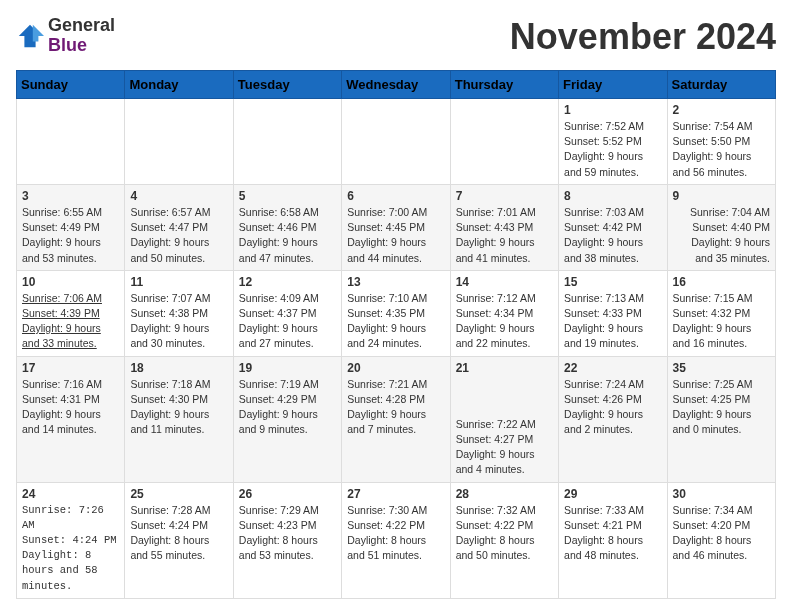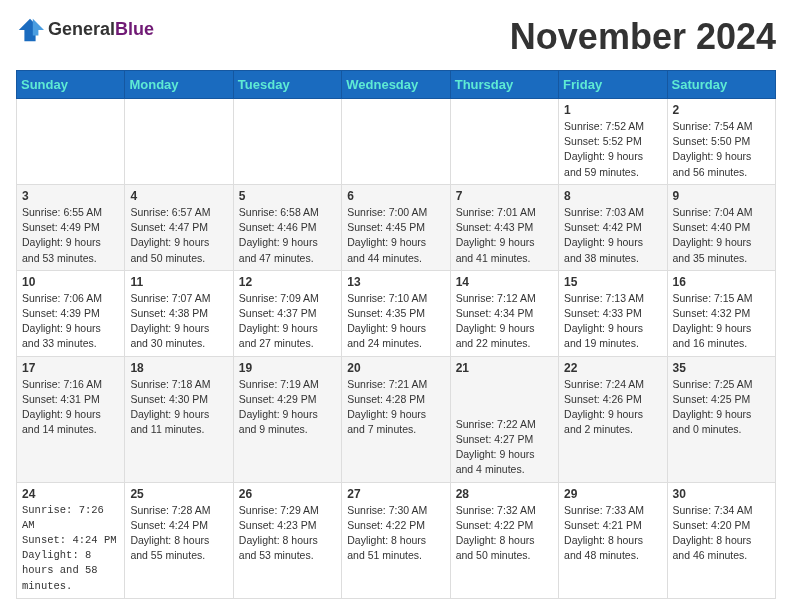--- a/index.html
+++ b/index.html
@@ -16,20 +16,21 @@
       align-items: flex-start;
       margin-bottom: 12px;
     }
     .logo {
       display: flex;
       align-items: center;
       gap: 4px;
     }
     .logo-text {
       display: flex;
+      flex-direction: column;
       line-height: 1.1;
     }
     .logo-general {
       font-size: 18px;
       font-weight: bold;
       color: #333;
     }
     .logo-blue {
       font-size: 18px;
       font-weight: bold;
@@ -51,21 +52,21 @@
       font-size: 15px;
       color: #555;
     }
     .calendar {
       width: 100%;
       border-collapse: collapse;
       border: 1px solid #ccc;
     }
     .calendar th {
       background: #1a6bbf;
-      color: #5eead4;
+      color: #000000;
       font-size: 13px;
       font-weight: bold;
       padding: 6px 4px;
       text-align: left;
       border: 1px solid #1557a0;
     }
     .calendar td {
       vertical-align: top;
       padding: 4px 5px;
       border: 1px solid #ddd;
@@ -179,41 +180,41 @@
 Daylight: 9 hours and 41 minutes.</div>
         </td>
         <td>
           <span class="day-number">8</span>
           <div class="day-info" style="white-space: pre-line;">Sunrise: 7:03 AM
 Sunset: 4:42 PM
 Daylight: 9 hours and 38 minutes.</div>
         </td>
         <td>
           <span class="day-number">9</span>
-          <div class="day-info" style="white-space: pre-line;">Sunrise: 7:04 AM
+          <div class="day-info" style="white-space: pre-line; text-align: right;">Sunrise: 7:04 AM
 Sunset: 4:40 PM
 Daylight: 9 hours and 35 minutes.</div>
         </td>
       </tr>
       <tr>
         <td>
           <span class="day-number">10</span>
-          <div class="day-info" style="white-space: pre-line;">Sunrise: 7:06 AM
+          <div class="day-info" style="white-space: pre-line; text-decoration: underline;">Sunrise: 7:06 AM
 Sunset: 4:39 PM
 Daylight: 9 hours and 33 minutes.</div>
         </td>
         <td>
           <span class="day-number">11</span>
           <div class="day-info" style="white-space: pre-line;">Sunrise: 7:07 AM
 Sunset: 4:38 PM
 Daylight: 9 hours and 30 minutes.</div>
         </td>
         <td>
           <span class="day-number">12</span>
-          <div class="day-info" style="white-space: pre-line;">Sunrise: 7:09 AM
+          <div class="day-info" style="white-space: pre-line;">Sunrise: 4:09 AM
 Sunset: 4:37 PM
 Daylight: 9 hours and 27 minutes.</div>
         </td>
         <td>
           <span class="day-number">13</span>
           <div class="day-info" style="white-space: pre-line;">Sunrise: 7:10 AM
 Sunset: 4:35 PM
 Daylight: 9 hours and 24 minutes.</div>
         </td>
         <td>

